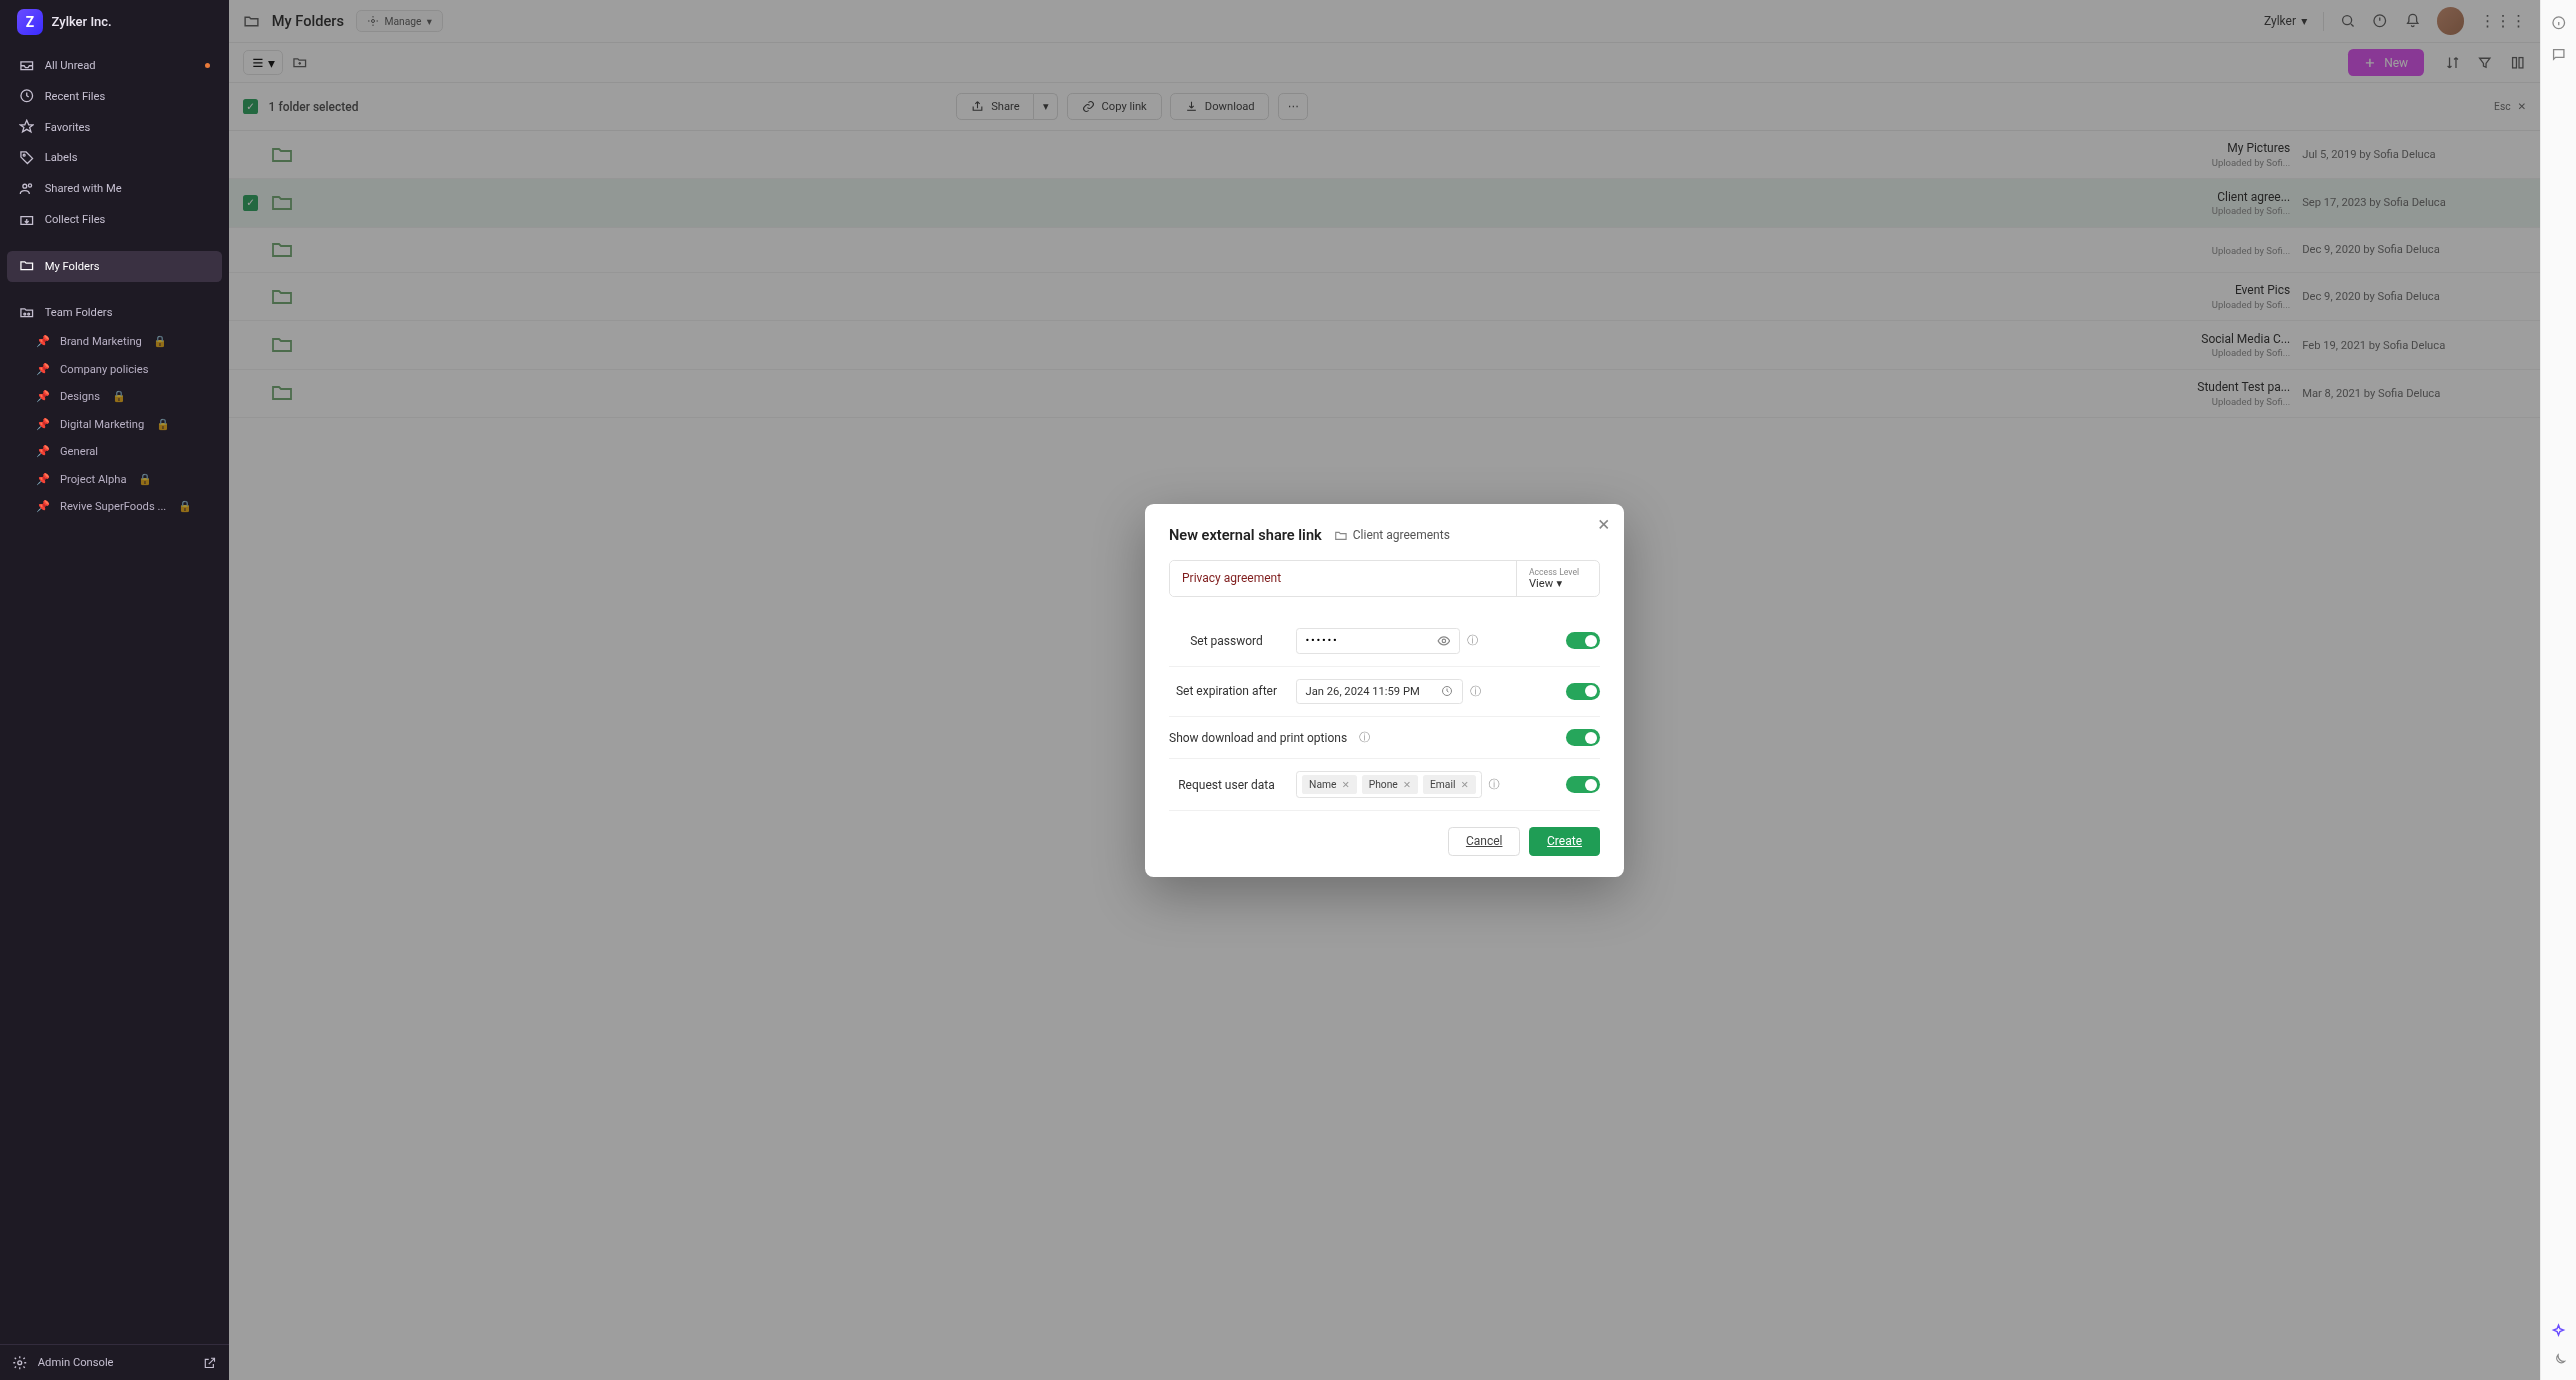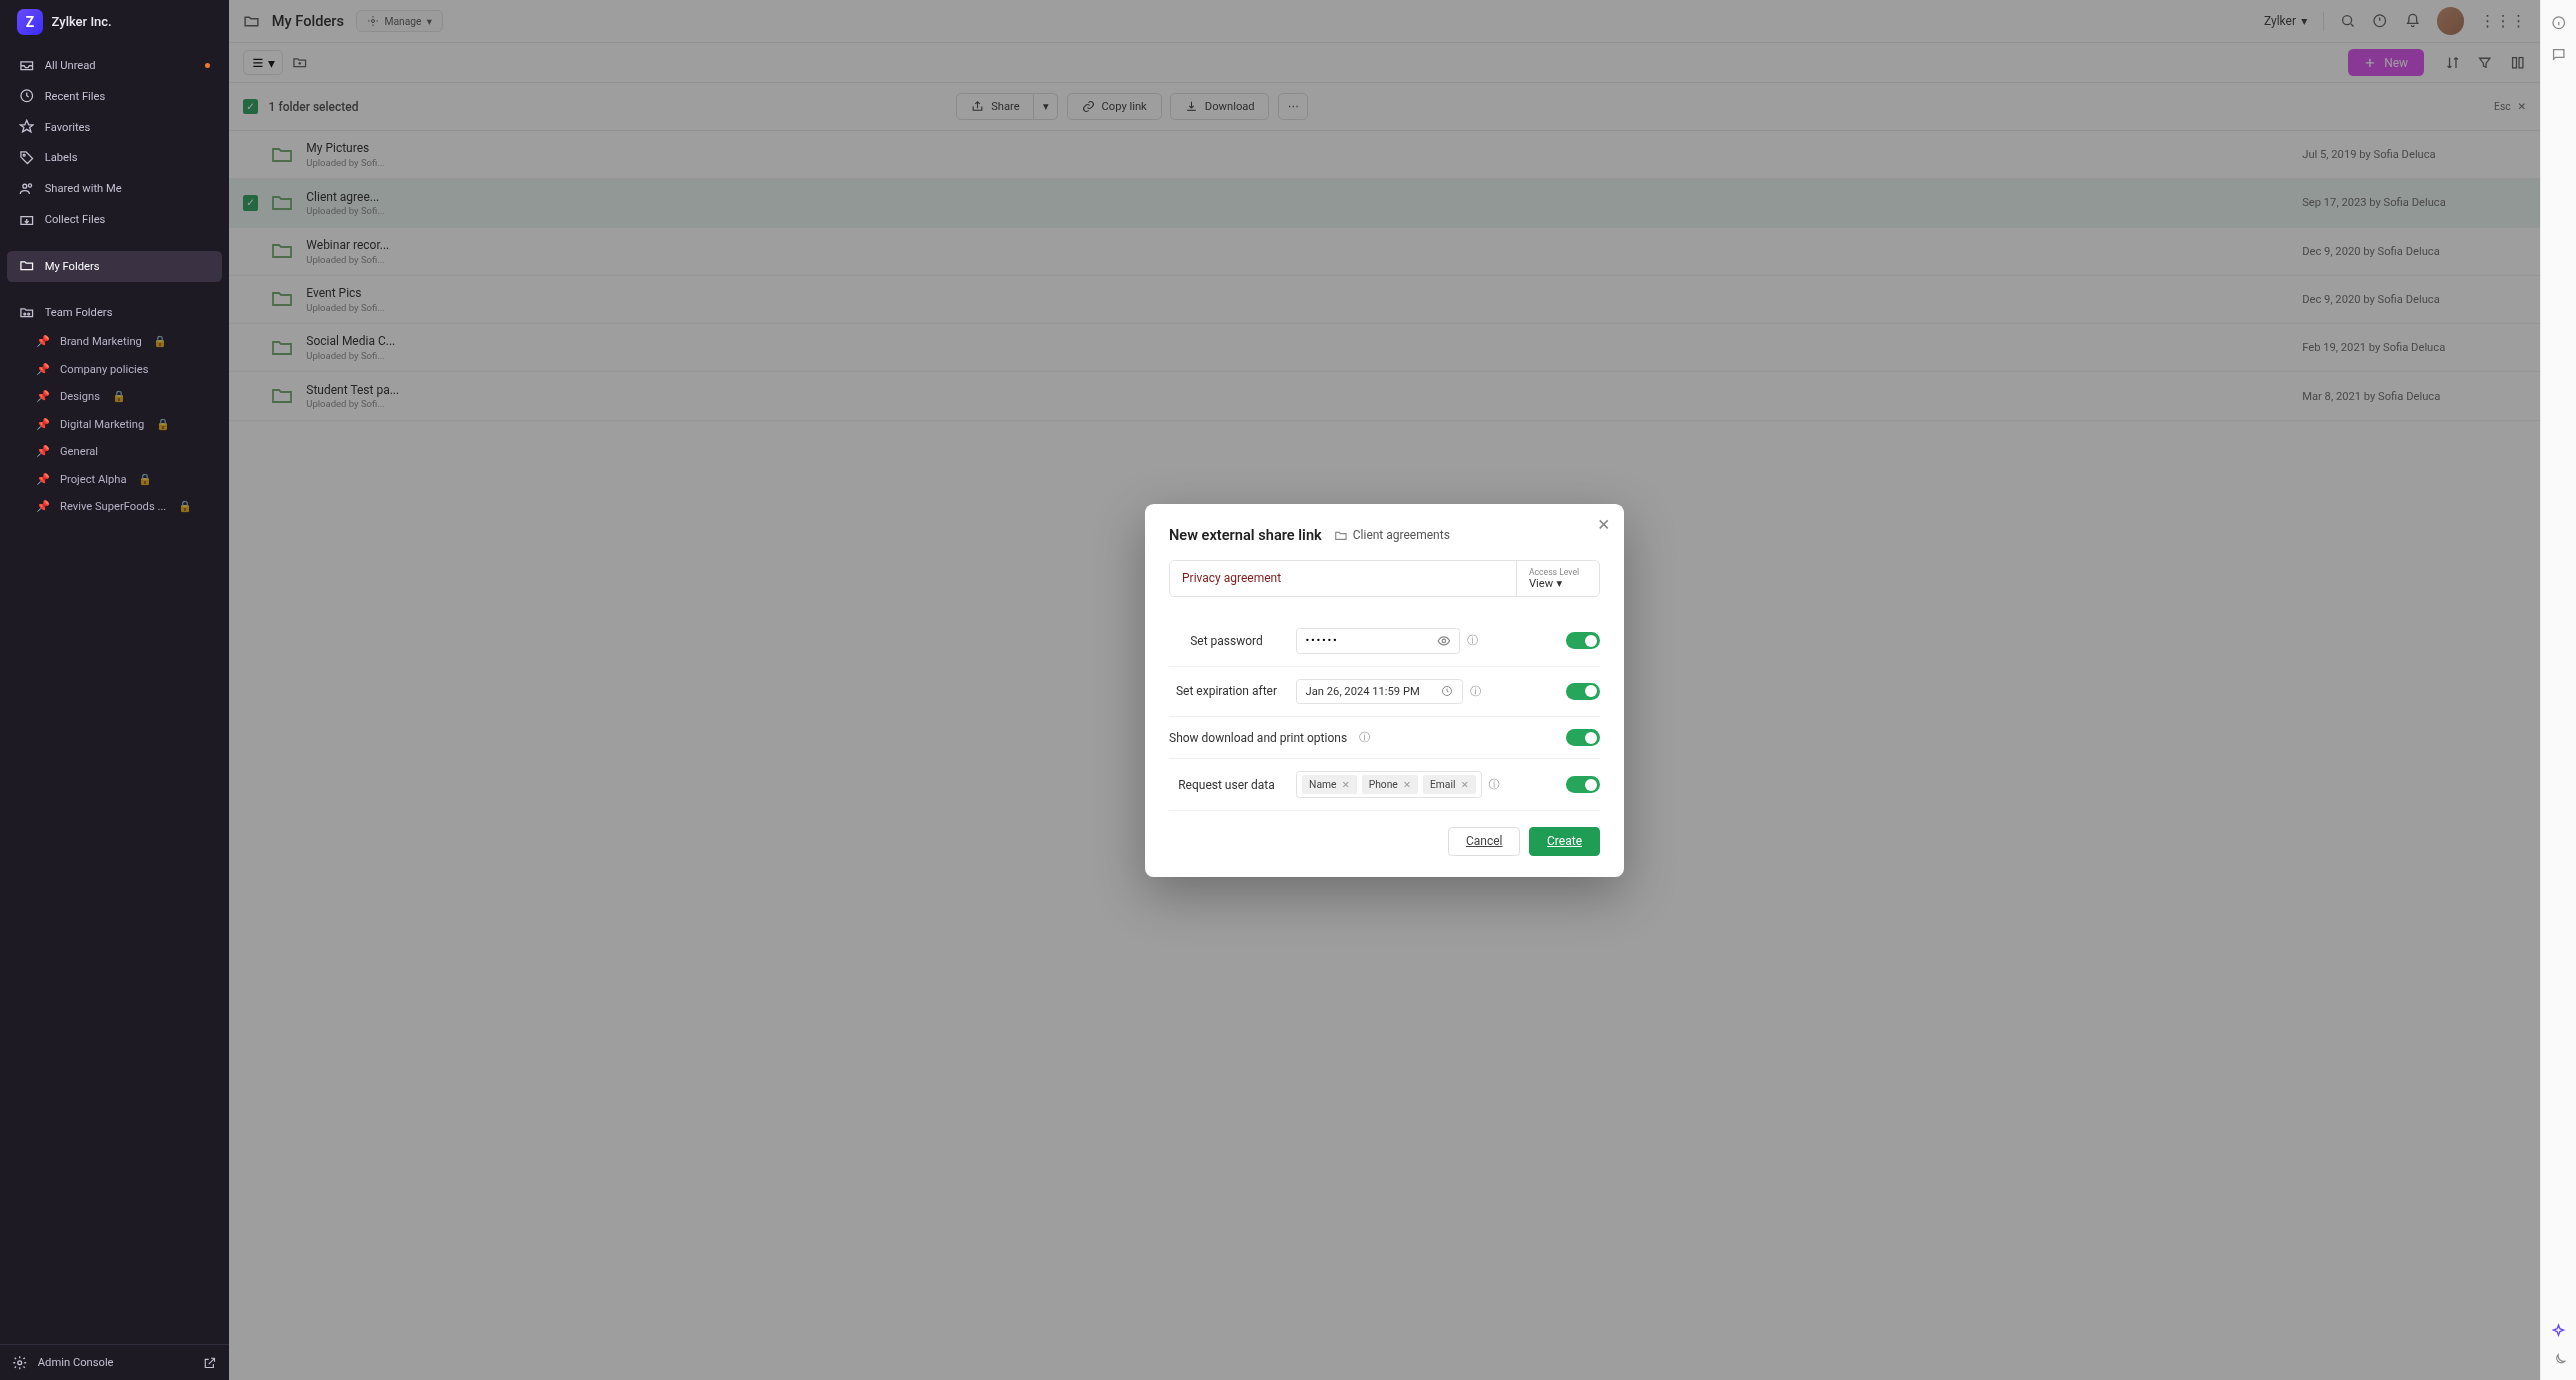--- a/index.html
+++ b/index.html
@@ -54,21 +54,21 @@
 .sel-btn.icon-only { padding: 6px 8.6px; }
 .esc { margin-left: auto; display: flex; align-items: center; gap: 6.9px; color: #666; font-size: 10.3px; cursor: pointer; }
 
 
 .filelist { flex: 1; overflow: auto; }
 .row { display: flex; align-items: center; padding: 10.3px 13.8px; border-bottom: 0.9px solid #f0f0f0; cursor: pointer; gap: 12px; }
 .row.sel { background: #eaf4ee; }
 .row .cb { width: 15.5px; height: 15.5px; visibility: hidden; }
 .row.sel .cb { visibility: visible; border-radius: 2.6px; background: #1f9d55; display: inline-flex; align-items: center; justify-content: center; color: #fff; font-size: 10.3px; }
 .row .fi { width: 24px; height: 24px; color: #6aa56a; }
-.row .names { flex: 1; }
+.row .names { flex: 1; text-align: right; }
 .row .fn { font-size: 12px; color: #222; }
 .row .sub { font-size: 9.5px; color: #888; margin-top: 1.7px; }
 .row .meta { font-size: 11.2px; color: #666; width: 224px; }
 
 
 .rail { width: 36px; background: #fafafa; border-left: 0.9px solid #ececec; display: flex; flex-direction: column; align-items: center; gap: 15.5px; padding-top: 13.8px; }
 .rail .icon-btn { color: #888; }
 .rail-bottom { margin-top: auto; margin-bottom: 12px; display: flex; flex-direction: column; gap: 12px; align-items: center; }
 
 
@@ -411,21 +411,20 @@
         <div class="meta">Sep 17, 2023 by Sofia Deluca</div>
       </div>
       <div class="row">
         <span class="cb"></span>
         <span class="fi">
             <svg width="24" height="24" viewBox="0 0 24 24" fill="none" stroke="currentColor" stroke-width="1.8">
               <path d="M3 6h6l2 2h10v10H3z"></path>
             </svg>
           </span>
         <div class="names">
-            <div class="fn">Webinar recor...</div>
             <div class="sub">Uploaded by Sofi...</div>
           </div>
         <div class="meta">Dec 9, 2020 by Sofia Deluca</div>
       </div>
       <div class="row">
         <span class="cb"></span>
         <span class="fi">
             <svg width="24" height="24" viewBox="0 0 24 24" fill="none" stroke="currentColor" stroke-width="1.8">
               <path d="M3 6h6l2 2h10v10H3z"></path>
             </svg>

